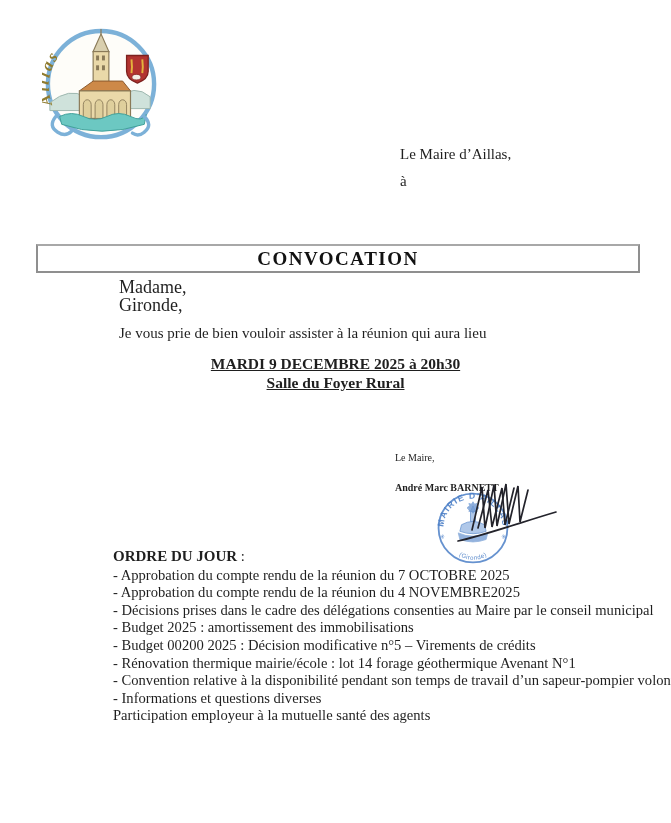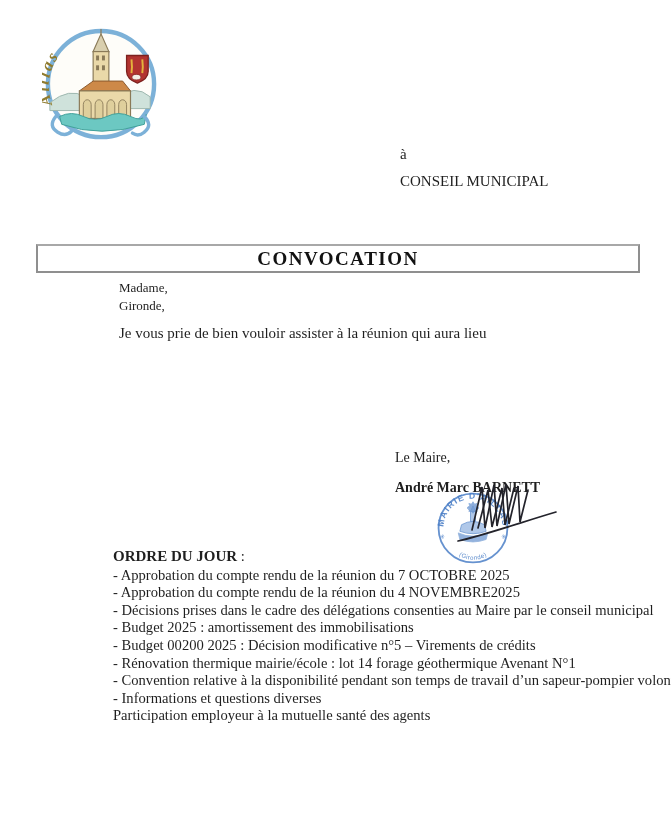--- a/index.html
+++ b/index.html
@@ -31,39 +31,39 @@
     border-top-color: #a8a8a8;
     display: flex; align-items: center; justify-content: center;
   }
   .title-box span {
     font-weight: bold;
     font-size: 19px;
     letter-spacing: 1.5px;
     color: #111111;
   }
 
-  .salutation { left: 119px; top: 279px; font-size: 13px; line-height: 17.5px; font-family: Liberation Serif, serif; }
+  .salutation { left: 119px; top: 279px; font-size: 18px; line-height: 17.5px; font-family: Liberation Serif, serif; }
   .intro { left: 119px; top: 325px; font-size: 15px; }
 
   .meeting {
     left: 118px; top: 354px; width: 435px;
     text-align: center;
     font-weight: bold;
     font-size: 15.5px;
     line-height: 19px;
   }
   .meeting div { text-decoration: underline; }
 
   .closing {
     left: 117px; top: 401px; width: 524px;
     font-size: 15px; line-height: 18.5px;
     text-align: justify;
   }
 
-  .sign-block { left: 395px; top: 449px; font-size: 14px; line-height: 17.5px; }
+  .sign-block { left: 395px; top: 449px; font-size: 10px; line-height: 17.5px; }
   .sign-name { font-weight: bold; margin-top: 12px; }
 
   .stamp-wrap { left: 432px; top: 487px; width: 82px; height: 82px; }
   .signature-wrap { left: 452px; top: 478px; width: 120px; height: 72px; }
 
   
   .agenda { left: 113px; top: 548px; font-size: 14.6px; line-height: 17.6px; }
   .agenda-heading { margin-bottom: 1px; }
   .agenda-heading .hd {
     font-weight: bold;
@@ -112,35 +112,39 @@
     <defs>
       <path id="logoNameArc" d="M 14 86 A 48 48 0 0 1 44 14"></path>
     </defs>
     <text font-family="Liberation Serif, DejaVu Serif, serif" font-style="italic" font-weight="bold" font-size="17" fill="#8f7b2e" letter-spacing="2">
       <textPath href="#logoNameArc" startOffset="8%">Aillas</textPath>
     </text>
   </svg>
 
 
   <div class="abs addressee">
+    <div>Le Maire d’Aillas,</div>
     <div>à</div>
-    <div>CONSEIL MUNICIPAL</div>
   </div>
 
   <div class="abs title-box">
     <span>CONVOCATION</span>
   </div>
 
   <div class="abs salutation">
     <div>Madame,</div>
     <div>Gironde,</div>
   </div>
 
   <div class="abs intro">Je vous prie de bien vouloir assister à la réunion qui aura lieu</div>
 
+  <div class="abs meeting">
+    <div>MARDI 9 DECEMBRE 2025 à 20h30</div>
+    <div>Salle du Foyer Rural</div>
+  </div>
 
 
   <div class="abs sign-block">
     <div>Le Maire,</div>
     <div class="sign-name">André Marc BARNETT</div>
   </div>
 
   <svg class="abs stamp-wrap" viewBox="0 0 100 100" aria-hidden="true">
     <circle cx="50" cy="50" r="42" fill="none" stroke="#4b7fc7" stroke-width="2.2" opacity="0.85"></circle>
 

